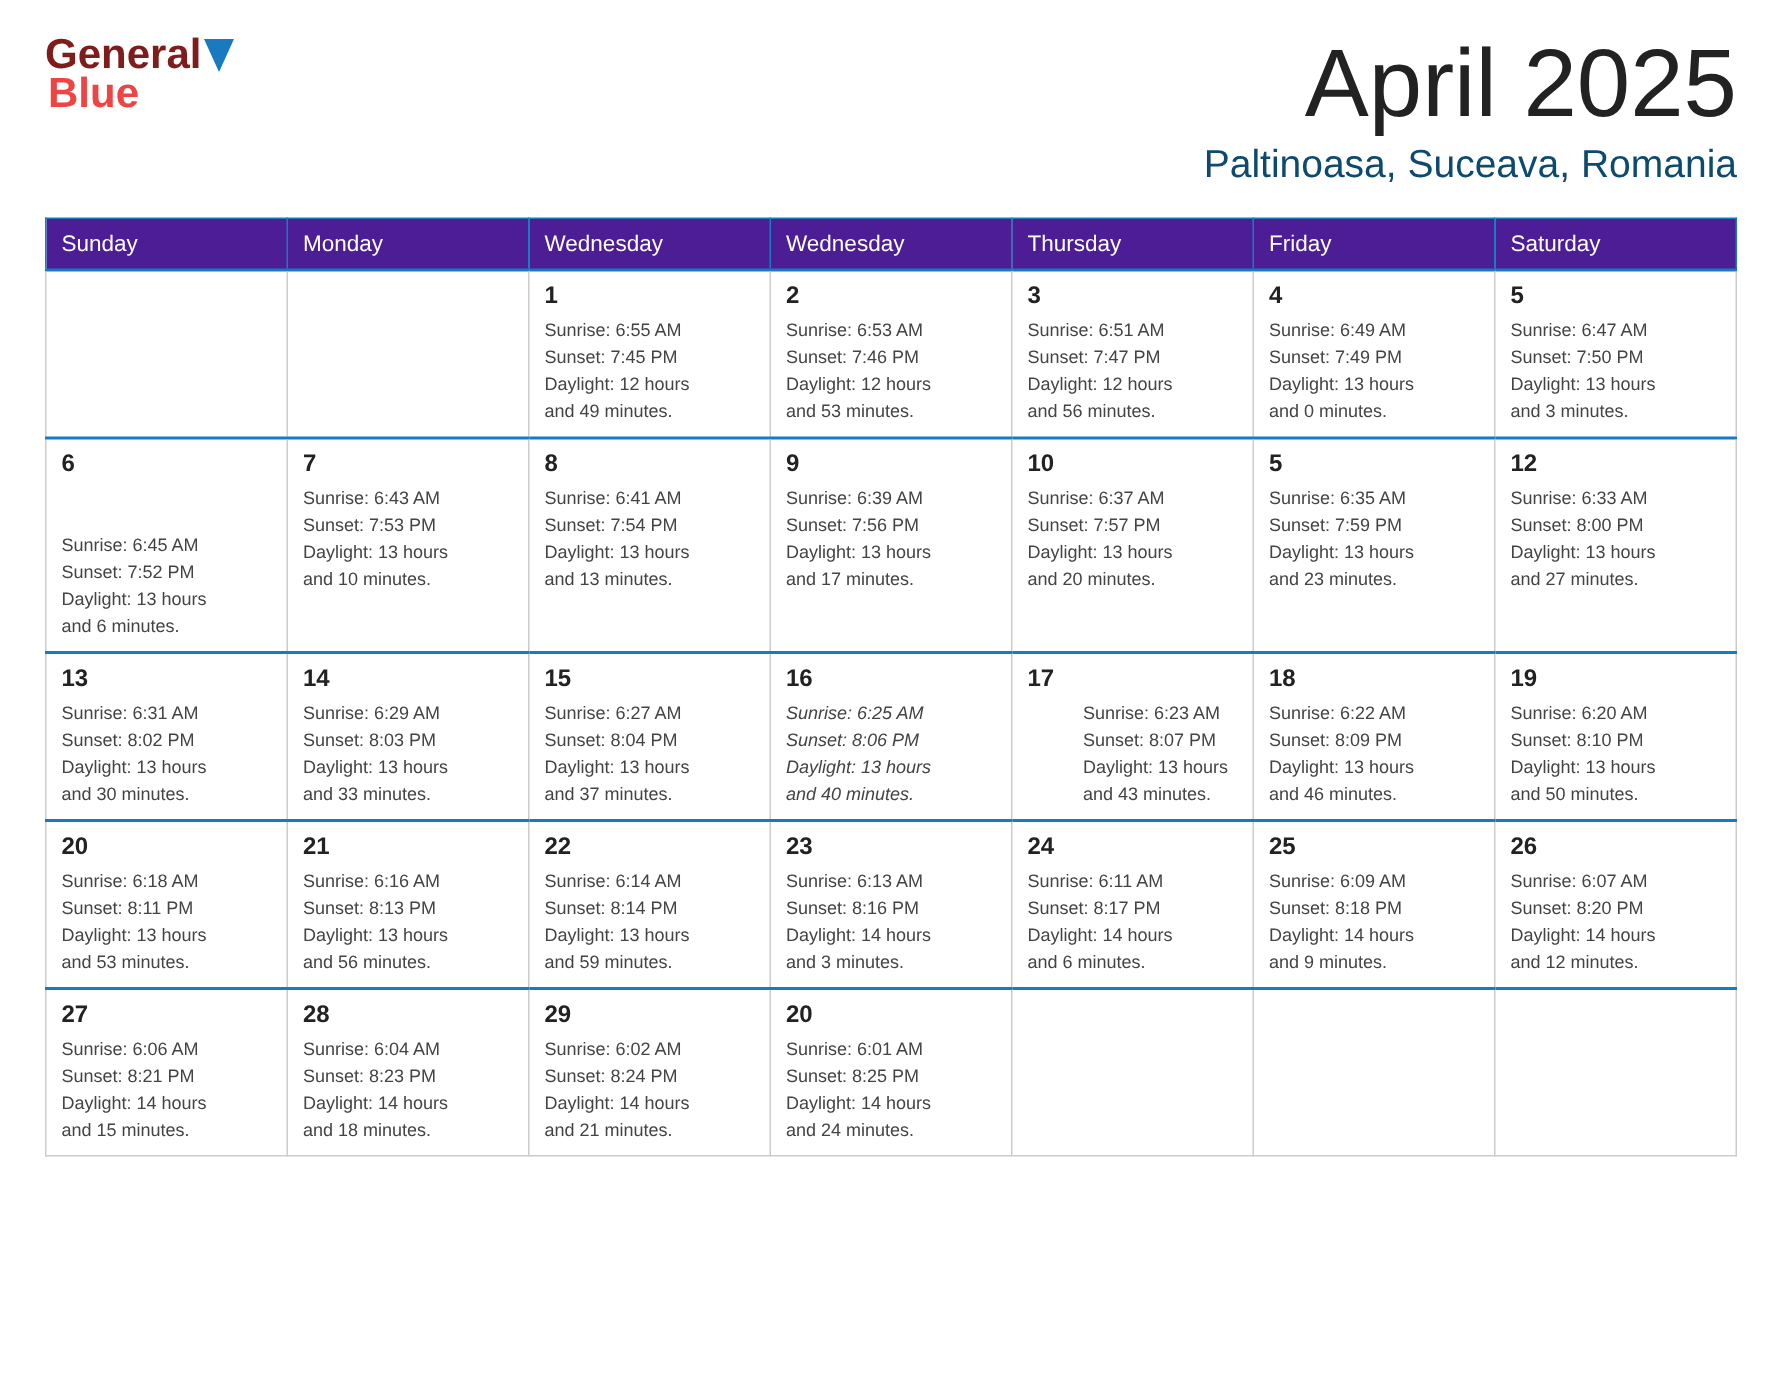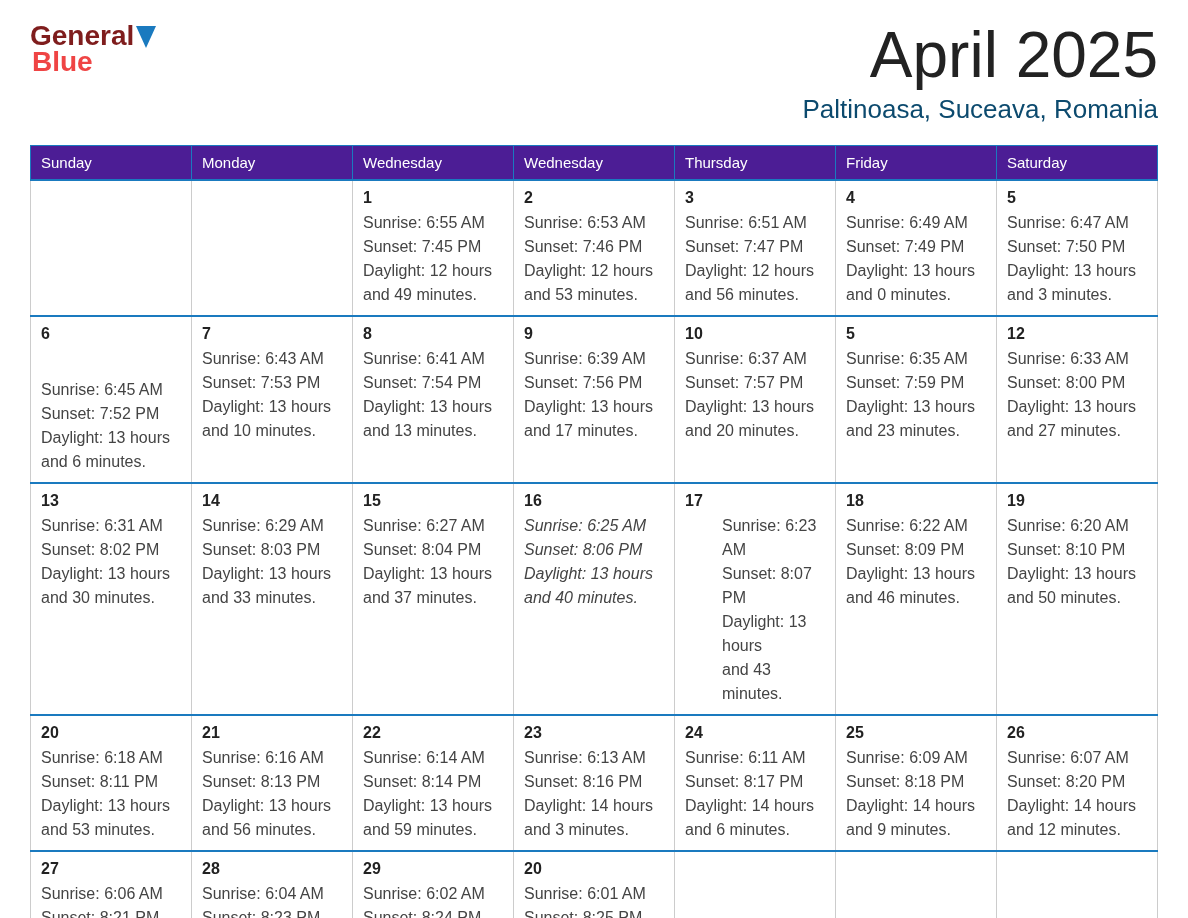--- a/index.html
+++ b/index.html
@@ -55,21 +55,21 @@
       height: 110px;
     }
     .day-number {
       font-size: 16px;
       font-weight: bold;
       color: #222;
       display: block;
       margin-bottom: 4px;
     }
     .day-info {
-      font-size: 16px;
+      font-size: 12px;
       color: #444;
       line-height: 1.5;
     }
     .empty-cell {
       border-top: 2px solid #1a7abf;
       background: #fff;
     }
     .logo-wrapper {
       display: flex;
       flex-direction: column;

